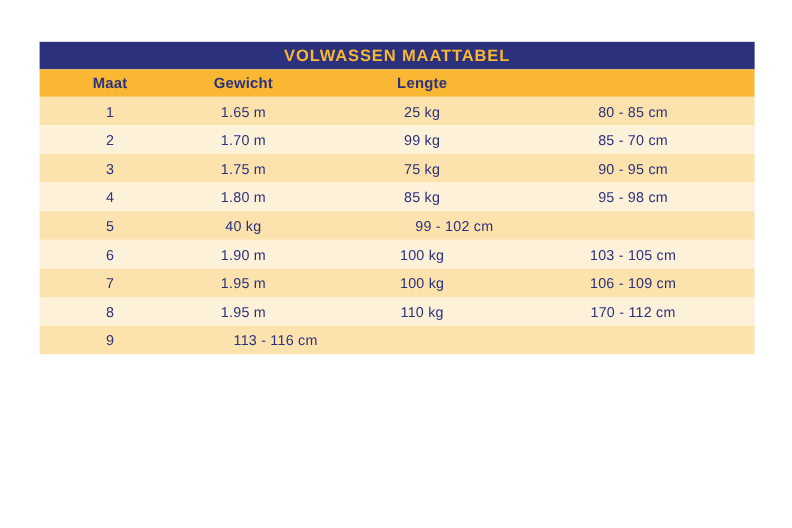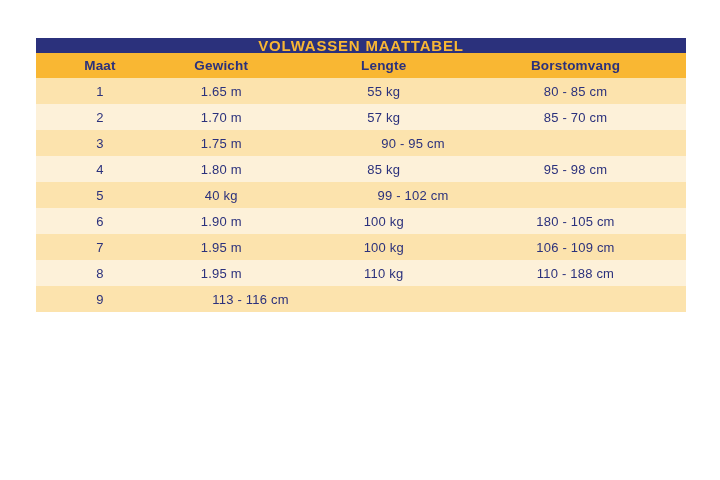--- a/index.html
+++ b/index.html
@@ -19,21 +19,21 @@
     font-family: "Liberation Sans", sans-serif;
     overflow: hidden;
   }
   .size-table {
     position: absolute;
     left: 36px;
     top: 38px;
     width: 650px;
   }
   .title-bar {
-    height: 15px;
+    height: 25px;
     background: var(--navy);
     display: flex;
     align-items: center;
     justify-content: center;
   }
   .title-bar span {
     color: var(--gold);
     font-size: 15px;
     font-weight: 700;
     letter-spacing: 0.8px;
@@ -82,69 +82,69 @@
   <div class="size-table">
 
     <div class="title-bar">
       <span>VOLWASSEN MAATTABEL</span>
     </div>
 
     <div class="header-row">
       <div class="cell c0">Maat</div>
       <div class="cell c2">Gewicht</div>
       <div class="cell c1">Lengte</div>
-      <div class="cell c3">Borstomvang</div>
     </div>
 
     <div id="table-body">
         <div class="row">
           <div class="cell c0">1</div>
           <div class="cell c1">1.65 m</div>
-          <div class="cell c2">55 kg</div>
+          <div class="cell c2">25 kg</div>
           <div class="cell c3">80 - 85 cm</div>
         </div>
         <div class="row">
           <div class="cell c0">2</div>
           <div class="cell c1">1.70 m</div>
-          <div class="cell c2">57 kg</div>
+          <div class="cell c2">99 kg</div>
           <div class="cell c3">85 - 70 cm</div>
         </div>
         <div class="row">
           <div class="cell c0">3</div>
           <div class="cell c1">1.75 m</div>
+          <div class="cell c2">75 kg</div>
           <div class="cell c3">90 - 95 cm</div>
         </div>
         <div class="row">
           <div class="cell c0">4</div>
           <div class="cell c1">1.80 m</div>
           <div class="cell c2">85 kg</div>
           <div class="cell c3">95 - 98 cm</div>
         </div>
         <div class="row">
           <div class="cell c0">5</div>
           <div class="cell c2">40 kg</div>
           <div class="cell c3">99 - 102 cm</div>
         </div>
         <div class="row">
           <div class="cell c0">6</div>
           <div class="cell c1">1.90 m</div>
           <div class="cell c2">100 kg</div>
-          <div class="cell c3">180 - 105 cm</div>
+          <div class="cell c3">103 - 105 cm</div>
         </div>
         <div class="row">
           <div class="cell c0">7</div>
           <div class="cell c1">1.95 m</div>
           <div class="cell c2">100 kg</div>
           <div class="cell c3">106 - 109 cm</div>
         </div>
         <div class="row">
           <div class="cell c0">8</div>
           <div class="cell c1">1.95 m</div>
           <div class="cell c2">110 kg</div>
-          <div class="cell c3">110 - 188 cm</div>
+          <div class="cell c3">170 - 112 cm</div>
         </div>
         <div class="row">
           <div class="cell c0">9</div>
           <div class="cell c3">113 - 116 cm</div>
         </div>
       </div>
 
   </div>
 </div>
 

